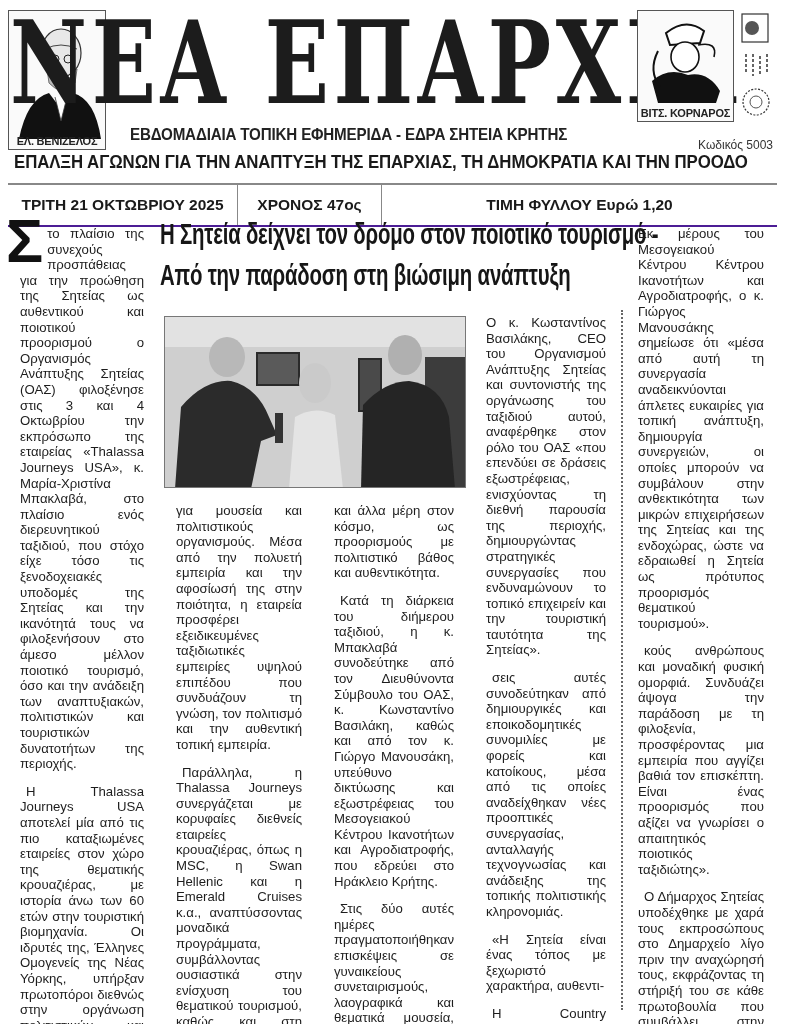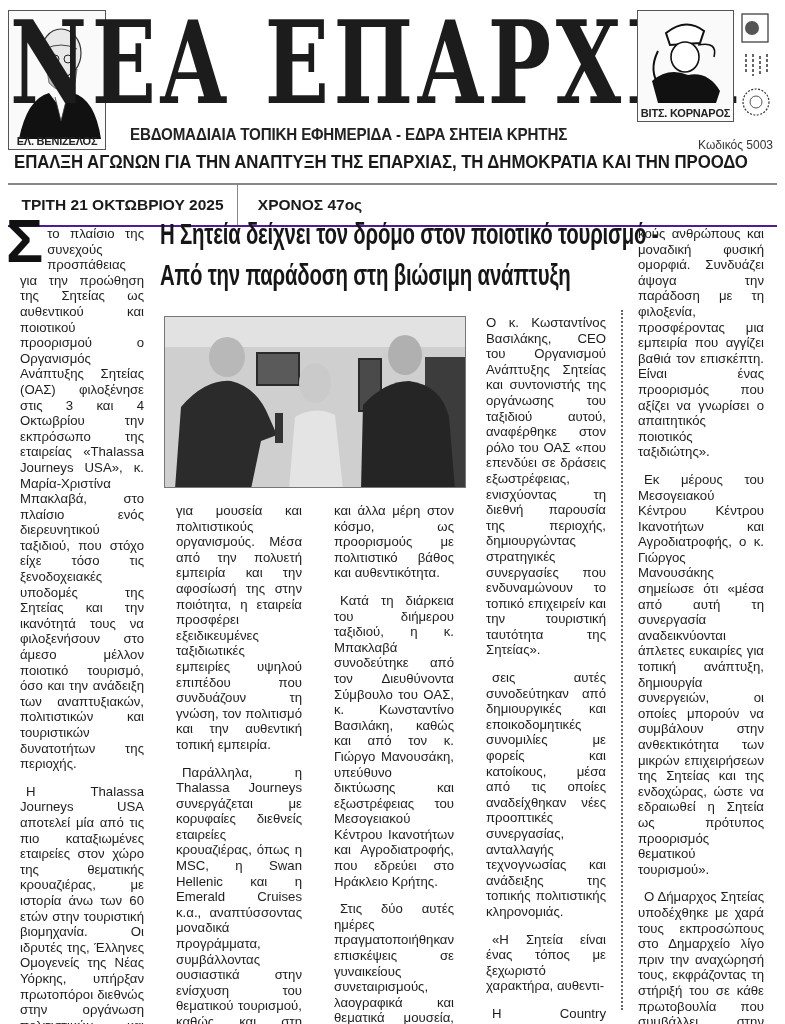--- a/index.html
+++ b/index.html
@@ -88,20 +88,21 @@
   </svg>
 </div>
 
 <div class="subtitle">ΕΒΔΟΜΑΔΙΑΙΑ ΤΟΠΙΚΗ ΕΦΗΜΕΡΙΔΑ - ΕΔΡΑ ΣΗΤΕΙΑ ΚΡΗΤΗΣ</div>
 <div class="code">Κωδικός 5003</div>
 <div class="slogan">ΕΠΑΛΞΗ ΑΓΩΝΩΝ ΓΙΑ ΤΗΝ ΑΝΑΠΤΥΞΗ ΤΗΣ ΕΠΑΡΧΙΑΣ, ΤΗ ΔΗΜΟΚΡΑΤΙΑ ΚΑΙ ΤΗΝ ΠΡΟΟΔΟ</div>
 
 <div class="infobar">
   <div class="cell" style="width:230px">ΤΡΙΤΗ 21 ΟΚΤΩΒΡΙΟΥ 2025</div>
   <div class="cell" style="width:144px">ΧΡΟΝΟΣ 47ος</div>
+  <div class="cell" style="flex:1">ΤΙΜΗ ΦΥΛΛΟΥ Ευρώ 1,20</div>
 </div>
 
 <div class="headline">
   <span class="line">Η Σητεία δείχνει τον δρόμο στον ποιοτικό τουρισμό -</span>
   <span class="line">Από την παράδοση στη βιώσιμη ανάπτυξη</span>
 </div>
 
 <div class="photo" title="Τρία άτομα σε γραφείο, ανταλλαγή μπουκαλιού κρασιού">
   <svg width="302" height="172" viewBox="0 0 302 172">
     <rect width="302" height="172" fill="#cfcfcf"></rect>
@@ -143,16 +144,16 @@
 <div class="col col4">
   <p>Ο κ. Κωσταντίνος Βασιλάκης, CEO του Οργανισμού Ανάπτυξης Σητείας και συντονιστής της οργάνωσης του ταξιδιού αυτού, αναφέρθηκε στον ρόλο του ΟΑΣ «που επενδύει σε δράσεις εξωστρέφειας, ενισχύοντας τη διεθνή παρουσία της περιοχής, δημιουργώντας στρατηγικές συνεργασίες που ενδυναμώνουν το τοπικό επιχειρείν και την τουριστική ταυτότητα της Σητείας».</p>
   <p>σεις αυτές συνοδεύτηκαν από δημιουργικές και εποικοδομητικές συνομιλίες με φορείς και κατοίκους, μέσα από τις οποίες αναδείχθηκαν νέες προοπτικές συνεργασίας, ανταλλαγής τεχνογνωσίας και ανάδειξης της τοπικής πολιτιστικής κληρονομιάς.</p>
   <p>«Η Σητεία είναι ένας τόπος με ξεχωριστό χαρακτήρα, αυθεντι-</p>
   <p>Η Country Manager της Thalassa Journeys USA, κ. Μπακλαβά Μαρία Χριστίνα εξέφρασε τον ενθουσιασμό της για την εμπειρία της στη Σητεία, τονίζοντας ότι:</p>
 </div>
 
 <div class="dotted-sep"></div>
 
 <div class="col col5">
+  <p>Εκ μέρους του Μεσογειακού Κέντρου Κέντρου Ικανοτήτων και Αγροδιατροφής, ο κ. Γιώργος Μανουσάκης σημείωσε ότι «μέσα από αυτή τη συνεργασία αναδεικνύονται άπλετες ευκαιρίες για τοπική ανάπτυξη, δημιουργία συνεργειών, οι οποίες μπορούν να συμβάλουν στην ανθεκτικότητα των μικρών επιχειρήσεων της Σητείας και της ενδοχώρας, ώστε να εδραιωθεί η Σητεία ως πρότυπος προορισμός θεματικού τουρισμού».</p>
   <p>κούς ανθρώπους και μοναδική φυσική ομορφιά. Συνδυάζει άψογα την παράδοση με τη φιλοξενία, προσφέροντας μια εμπειρία που αγγίζει βαθιά τον επισκέπτη. Είναι ένας προορισμός που αξίζει να γνωρίσει ο απαιτητικός ποιοτικός ταξιδιώτης».</p>
-  <p>Εκ μέρους του Μεσογειακού Κέντρου Κέντρου Ικανοτήτων και Αγροδιατροφής, ο κ. Γιώργος Μανουσάκης σημείωσε ότι «μέσα από αυτή τη συνεργασία αναδεικνύονται άπλετες ευκαιρίες για τοπική ανάπτυξη, δημιουργία συνεργειών, οι οποίες μπορούν να συμβάλουν στην ανθεκτικότητα των μικρών επιχειρήσεων της Σητείας και της ενδοχώρας, ώστε να εδραιωθεί η Σητεία ως πρότυπος προορισμός θεματικού τουρισμού».</p>
   <p>Ο Δήμαρχος Σητείας υποδέχθηκε με χαρά τους εκπροσώπους στο Δημαρχείο λίγο πριν την αναχώρησή τους, εκφράζοντας τη στήριξή του σε κάθε πρωτοβουλία που συμβάλλει στην ανάδειξη της περιοχής και τους πρόσφερε συμβολικά ένα από τα χαρακτηριστικά κρασιά της Σητείας, της Μονής Τοπλού.</p>
 </div>
 
 </body></html>

